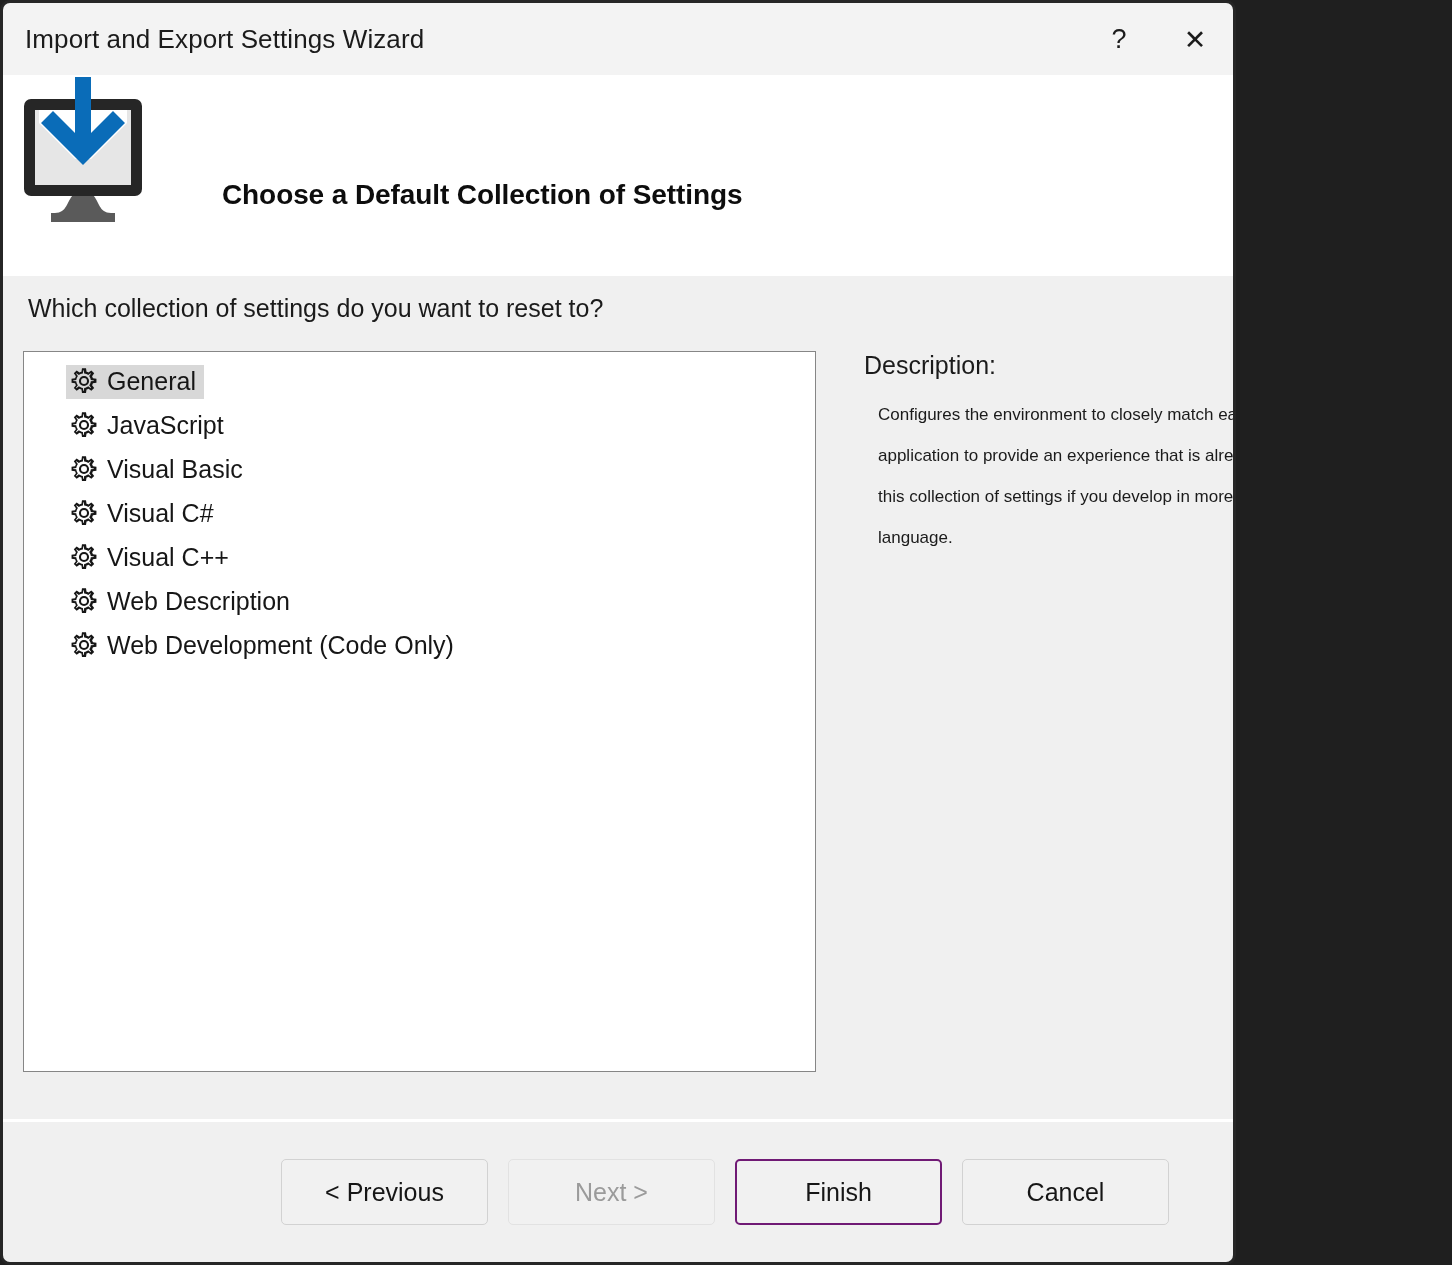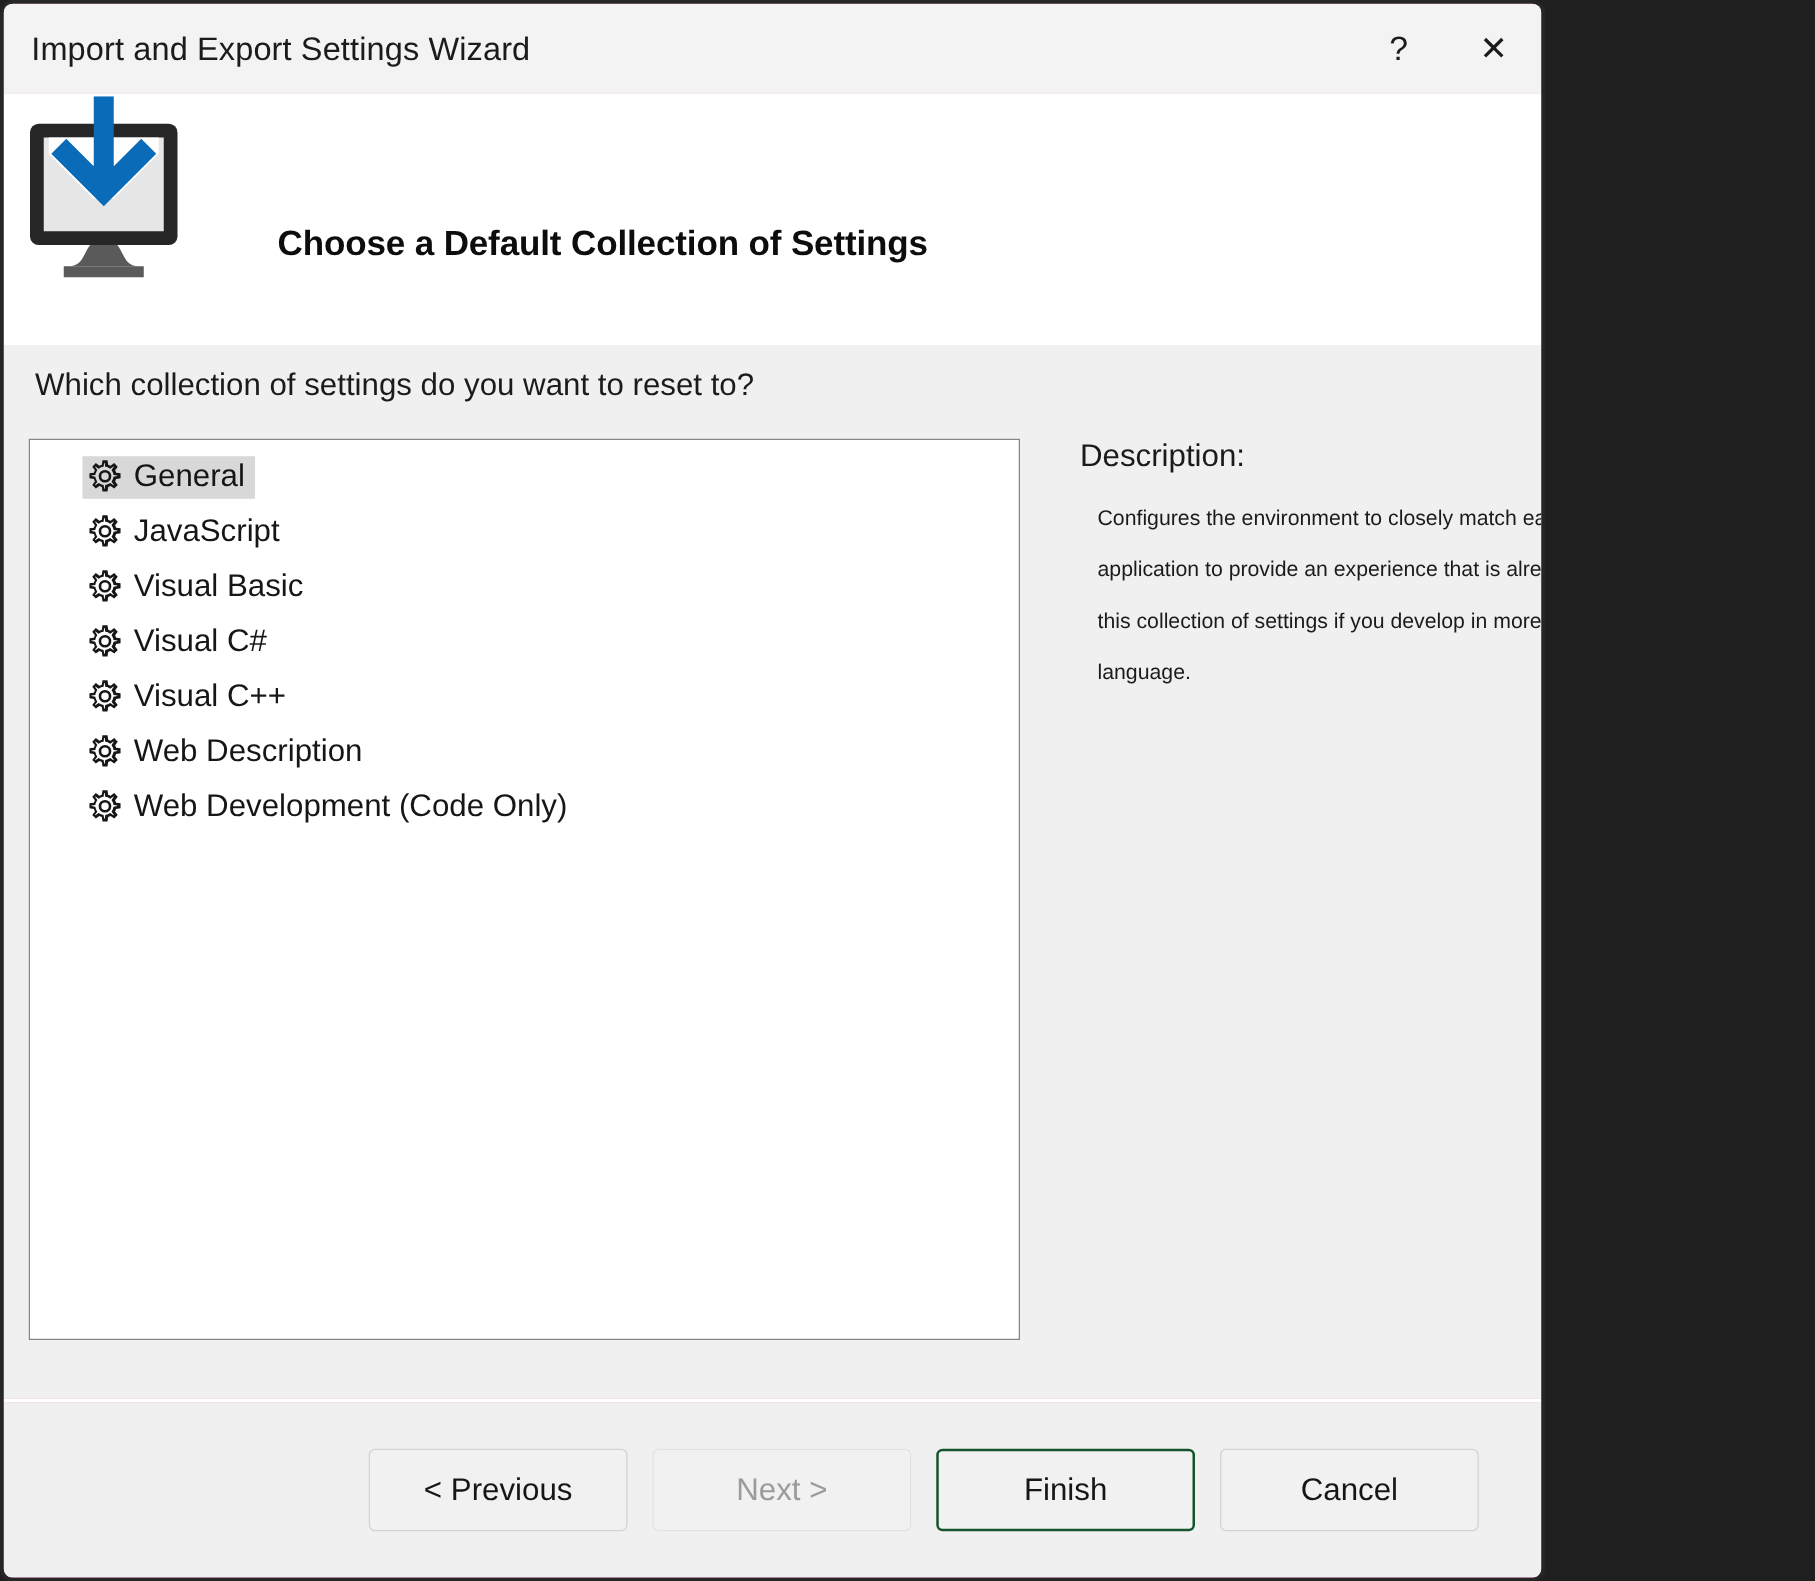--- a/index.html
+++ b/index.html
@@ -13,21 +13,21 @@
   }
 
   #window {
     position: absolute;
     left: 0; top: 0;
     width: 1236px;
     height: 1265px;
     box-sizing: border-box;
     border: 3px solid #262626;
     border-radius: 10px;
-    background: #f9a8d4;
+    background: #404040;
     overflow: hidden;
     display: flex;
     flex-direction: column;
   }
 
   
   #titlebar {
     position: relative;
     height: 72px;
     flex: 0 0 72px;
@@ -188,21 +188,21 @@
   #footer-divider {
     flex: 0 0 3px;
     background: #ffffff;
   }
   #footer {
     flex: 0 0 140px;
     background: #f0f0f0;
     display: flex;
     align-items: center;
     justify-content: flex-end;
-    padding-right: 50px;
+    padding-right: 64px;
     gap: 20px;
   }
   .wizard-btn {
     height: 66px;
     min-width: 207px;
     background: #f1f1f1;
     border: 1px solid #d2d2d2;
     border-radius: 5px;
     font-family: "Liberation Sans", sans-serif;
     font-size: 25px;
@@ -210,21 +210,21 @@
     cursor: default;
     padding: 0 14px;
     box-sizing: border-box;
   }
   .wizard-btn.disabled {
     color: #9b9b9b;
     border-color: #e2e2e2;
     background: #f1f1f1;
   }
   .wizard-btn.focused {
-    border: 2px solid #14532d;
+    border: 2px solid #701a75;
     background: #f1f1f1;
   }
 </style>
 </head>
 <body>
 
 <div id="window">
 
   <div id="titlebar">
     <div id="title-text">Import and Export Settings Wizard</div>

